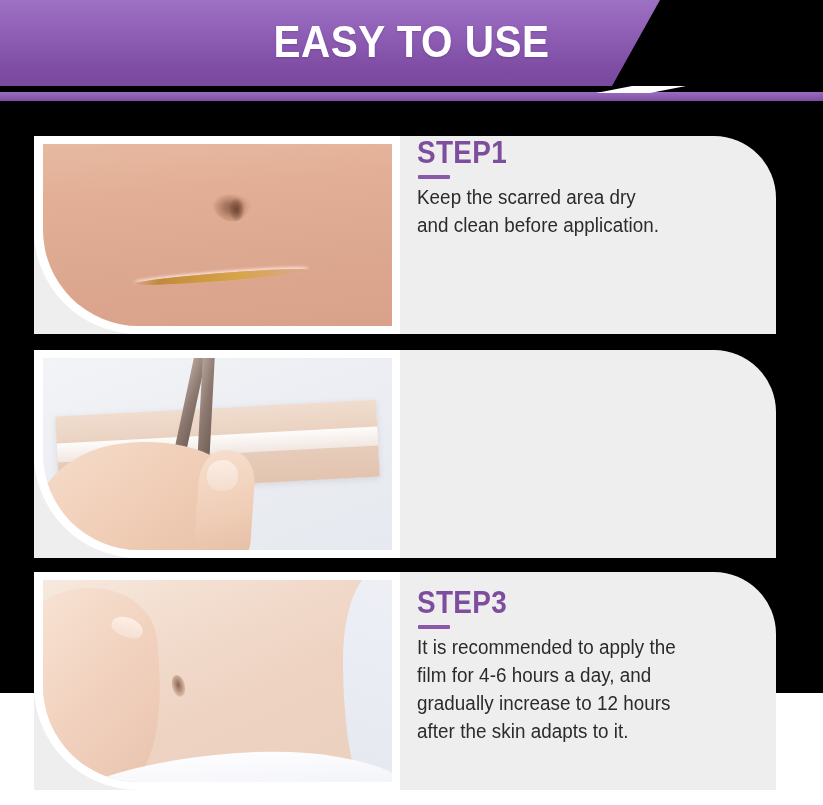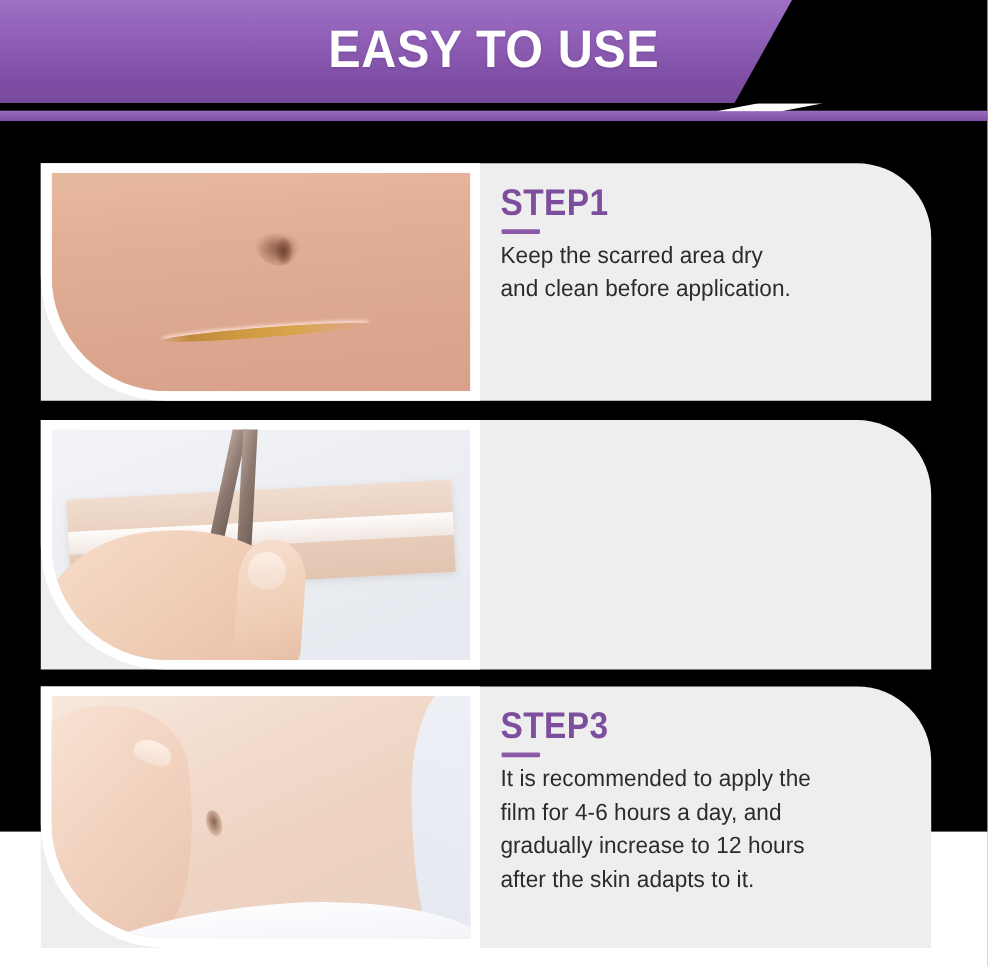--- a/index.html
+++ b/index.html
@@ -234,21 +234,21 @@
     border-radius: 60% 0 0 44% / 40% 0 0 60%;
   }
 
   
   .card-text {
     position: absolute;
     left: 383px;
     top: 0;
     right: 14px;
     height: 100%;
-    padding-top: 16px;
+    padding-top: 0;
   }
 
   .step-title {
     color: #7d4e9e;
     font-size: 31px;
     line-height: 34px;
     font-weight: bold;
     letter-spacing: 0.4px;
     transform: scaleX(0.90);
     transform-origin: left top;
@@ -266,21 +266,21 @@
     color: #2b2b2b;
     font-size: 19.5px;
     line-height: 28px;
     letter-spacing: 0.05px;
     transform: scaleX(0.965);
     transform-origin: left top;
   }
   .step-body .ln { display: block; white-space: nowrap; }
 
   .c2 .card-text { padding-top: 14px; }
-  .c3 .card-text { }
+  .c3 .card-text { padding-top: 14px; }
 </style>
 </head>
 <body>
 
 <div id="page">
 
   <div class="header-wrap">
     <div class="header-main-solid"></div>
     <div class="header-stripe"></div>
     <div class="header-stripe-notch"></div>

